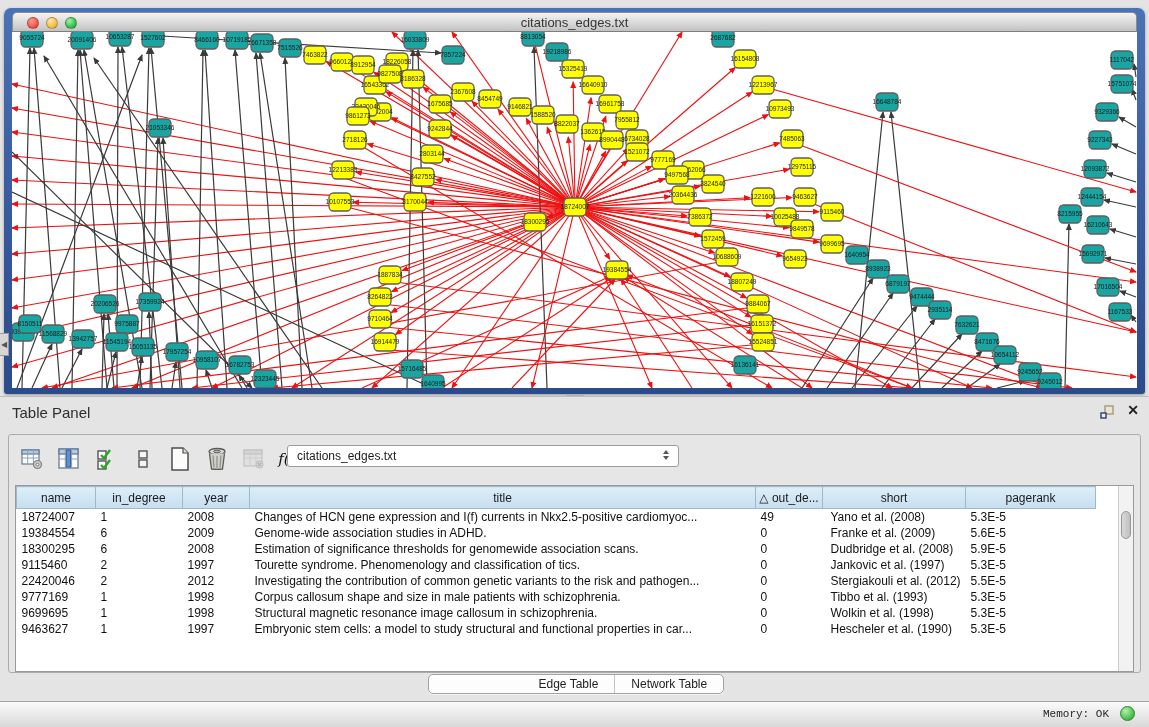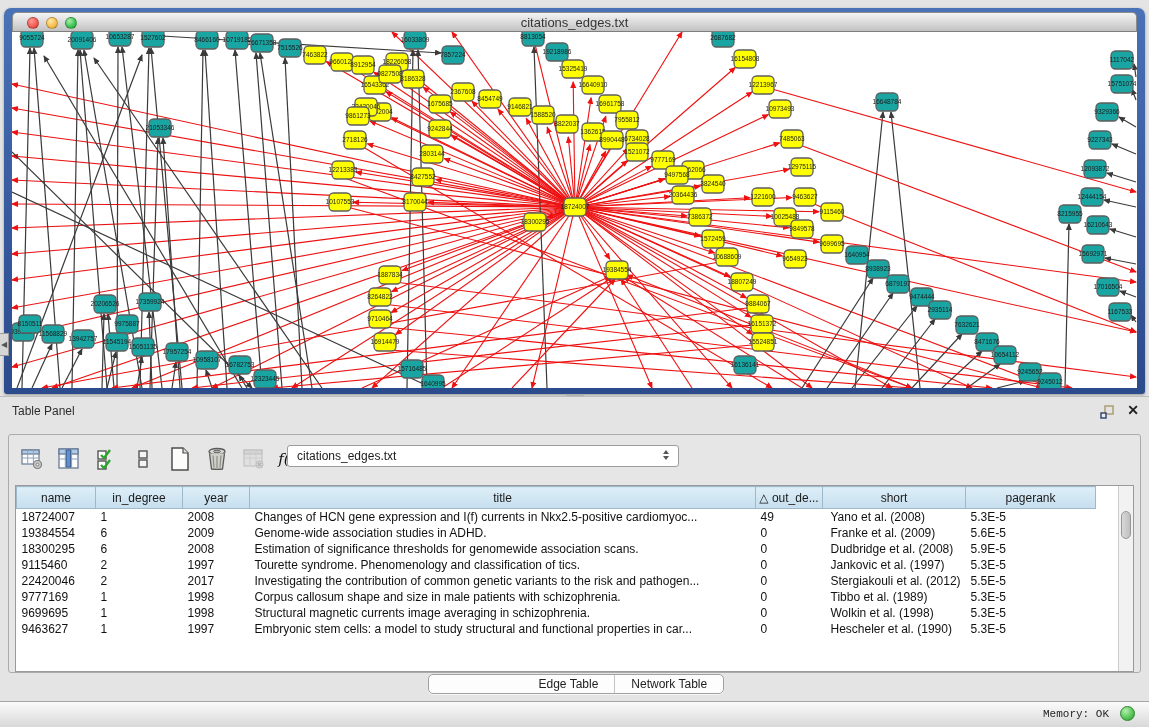--- a/index.html
+++ b/index.html
@@ -26,21 +26,21 @@
   .net-canvas svg { display:block; }
   .left-notch { position:absolute; left:0; top:333px; width:9px; height:23px;
     background:#D6D6D6; border:1px solid #9A9A9A; border-left:none;
     font-size:8px; color:#555; line-height:21px; text-align:center; }
   .splitter-grip { position:absolute; left:566px; top:395px; width:18px; height:4px;
     border-top:1px solid #AFAFAF; border-bottom:1px solid #CFCFCF; }
 
   
   .tp-header { position:absolute; left:0; top:396px; width:1149px; height:28px;
     background:#E4E4E4; border-top:1px solid #BDBDBD; }
-  .tp-title { position:absolute; left:12px; top:7px; font-size:12px; color:#2E2E2E; }
+  .tp-title { position:absolute; left:12px; top:7px; font-size:15px; color:#2E2E2E; }
   .tp-float { position:absolute; right:34px; top:8px; width:15px; height:14px; cursor:default; }
   .tp-close { position:absolute; right:10px; top:5px; font-size:14px; font-weight:bold;
     color:#1E1E1E; cursor:default; }
   .panel-body { position:absolute; left:8px; top:434px; width:1133px; height:239px;
     background:#E6E6E6; border:1px solid #ABABAB; border-radius:3px; }
   .toolbar { position:absolute; left:10px; top:6px; height:36px; display:flex;
     align-items:center; gap:11px; }
   .tool { width:26px; height:26px; display:flex; align-items:center; justify-content:center; }
   .fx { font-family:"DejaVu Serif", serif; font-style:italic; font-size:15px; color:#111; }
   .combo { position:absolute; left:278px; top:10px; width:392px; height:22px;
@@ -866,40 +866,40 @@
             <td>2</td>
             <td>1997</td>
             <td>Tourette syndrome. Phenomenology and classification of tics.</td>
             <td>0</td>
             <td class="c-short">Jankovic et al. (1997)</td>
             <td>5.3E-5</td>
           </tr>
           <tr>
             <td>22420046</td>
             <td>2</td>
-            <td>2017</td>
+            <td>2012</td>
             <td>Investigating the contribution of common genetic variants to the risk and pathogen...</td>
             <td>0</td>
             <td class="c-short">Stergiakouli et al. (2012)</td>
             <td>5.5E-5</td>
           </tr>
           <tr>
             <td>9777169</td>
             <td>1</td>
             <td>1998</td>
             <td>Corpus callosum shape and size in male patients with schizophrenia.</td>
             <td>0</td>
-            <td class="c-short">Tibbo et al. (1989)</td>
+            <td class="c-short">Tibbo et al. (1993)</td>
             <td>5.3E-5</td>
           </tr>
           <tr>
             <td>9699695</td>
             <td>1</td>
             <td>1998</td>
-            <td>Structural magnetic currents image averaging in schizophrenia.</td>
+            <td>Structural magnetic resonance image callosum in schizophrenia.</td>
             <td>0</td>
             <td class="c-short">Wolkin et al. (1998)</td>
             <td>5.3E-5</td>
           </tr>
           <tr>
             <td>9463627</td>
             <td>1</td>
             <td>1997</td>
             <td>Embryonic stem cells: a model to study structural and functional properties in car...</td>
             <td>0</td>

